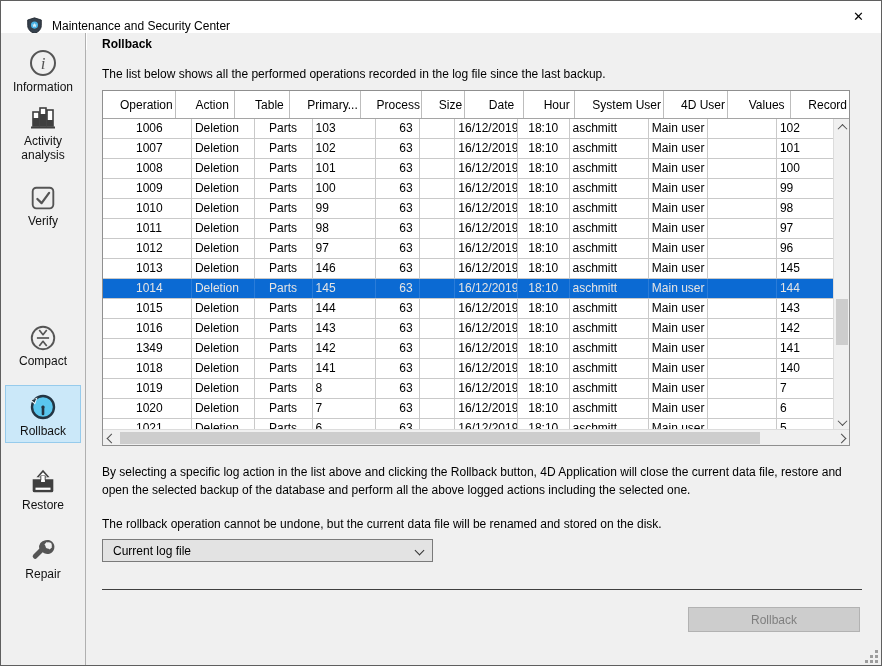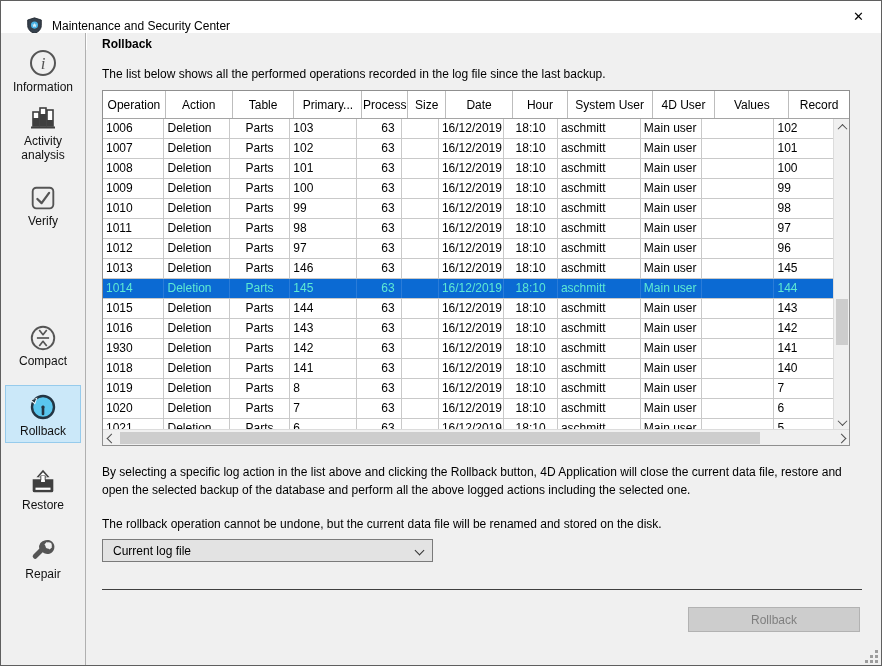--- a/index.html
+++ b/index.html
@@ -25,25 +25,25 @@
   .n-repair{top:503px;} .n-encrypt{top:574px;}
   
   .content { position:absolute; top:32px; left:86px; right:0; bottom:0; background:#f0f0f0; }
   .heading { position:absolute; top:4px; left:15px; font-weight:bold; font-size:12px; }
   .intro   { position:absolute; top:34px; left:15px; }
   .desc    { position:absolute; top:430px; left:15px; width:752px; line-height:18px; }
   .warn    { position:absolute; top:484px; left:15px; width:752px; }
   
   .logtable { position:absolute; top:57px; left:15px; width:748px; height:356px; background:#fff; border:1px solid #8f8f8f; }
   .thead { position:absolute; top:0; left:0; right:0; height:28px; border-bottom:1px solid #a5a5a5; display:flex; overflow:hidden; background:#fff; }
-  .thead .tcell { display:flex; align-items:center; justify-content:center; height:100%; border-right:1px solid #bdbdbd; padding:0 2px; white-space:nowrap; }
+  .thead .tcell { display:flex; align-items:center; justify-content:center; height:100%; border-right:1px solid #bdbdbd; padding:0 2px; white-space:nowrap;margin-left:15px; }
   .tbody { position:absolute; top:28px; left:0; width:730px; height:311px; overflow:hidden; }
-  .trow { display:flex; height:20px; border-bottom:1px solid #c9c9c9; background:#fff; }
+  .trow { display:flex; height:20px; border-bottom:1px solid #c9c9c9; background:#fff;padding-left:30px; }
   .trow .tcell { height:100%; border-right:1px solid #c9c9c9; padding:2px 3px 0 3px; white-space:nowrap; overflow:hidden; }
-  .trow.selected { background:#0b6ad3; color:#5eead4; }
+  .trow.selected { background:#0b6ad3; color:#e5e5e5; }
   .trow.selected .tcell { border-right-color:#2a7cd9; border-bottom-color:#0b6ad3; }
   .c0{width:63px;} .c1{width:67px;} .c2{width:62px;text-align:center;} .c3{width:68px;}
   .c4{width:46px; } .c5{width:38px;} .c6{width:67px;} .c7{width:55px;text-align:center;}
   .c8{width:85px;} .c9{width:63px;} .c10{width:74px;} .c11{width:60px; border-right:none !important;}
   .trow .c4 { text-align:right; padding-right:6px; }
   
   .vscroll { position:absolute; top:28px; right:0; width:16px; height:311px; background:#f0f0f0; border-left:1px solid #dcdcdc; }
   .vthumb { position:absolute; left:2px; top:180px; width:12px; height:46px; background:#cdcdcd; }
   .hscroll { position:absolute; bottom:0; left:0; right:0; height:16px; background:#f0f0f0; border-top:1px solid #dcdcdc; }
   .hthumb { position:absolute; left:17px; top:2px; width:640px; height:12px; background:#cdcdcd; }
@@ -324,21 +324,21 @@
             <div class="tcell c4">63</div>
             <div class="tcell c5"></div>
             <div class="tcell c6">16/12/2019</div>
             <div class="tcell c7">18:10</div>
             <div class="tcell c8">aschmitt</div>
             <div class="tcell c9">Main user</div>
             <div class="tcell c10"></div>
             <div class="tcell c11">142</div>
           </div>
           <div class="trow">
-            <div class="tcell c0">1930</div>
+            <div class="tcell c0">1349</div>
             <div class="tcell c1">Deletion</div>
             <div class="tcell c2">Parts</div>
             <div class="tcell c3">142</div>
             <div class="tcell c4">63</div>
             <div class="tcell c5"></div>
             <div class="tcell c6">16/12/2019</div>
             <div class="tcell c7">18:10</div>
             <div class="tcell c8">aschmitt</div>
             <div class="tcell c9">Main user</div>
             <div class="tcell c10"></div>

